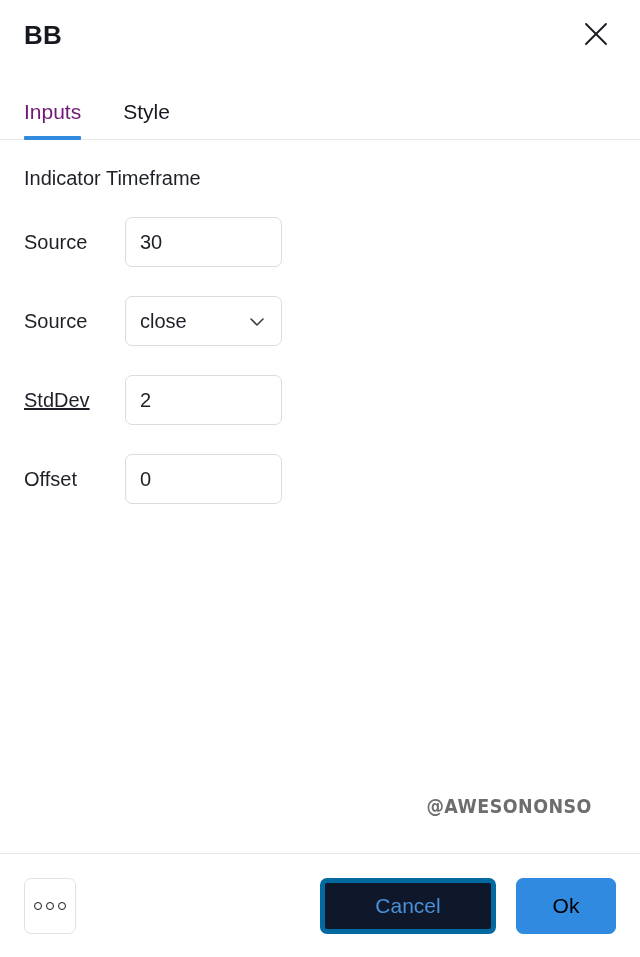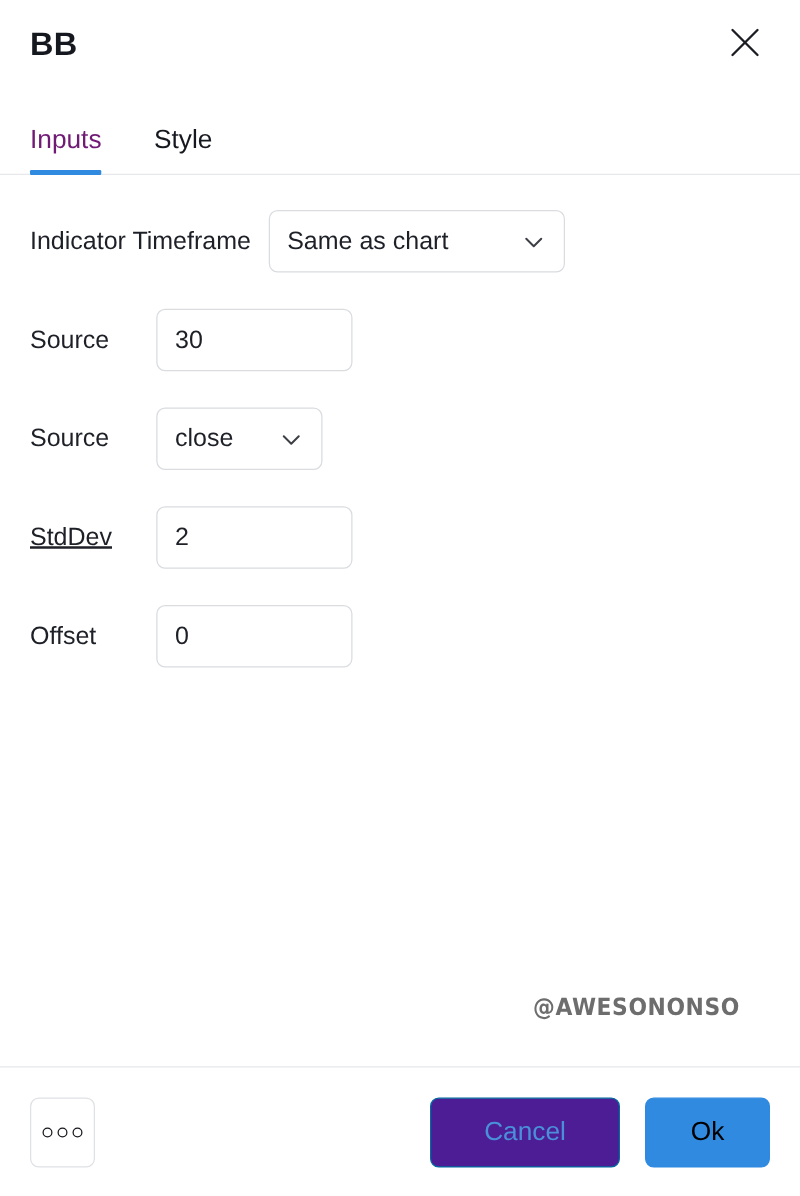--- a/index.html
+++ b/index.html
@@ -139,21 +139,21 @@
   .control.input-box {
     width: 157px;
     cursor: text;
   }
 
   .control.select-box {
     justify-content: space-between;
   }
 
   .select-timeframe { width: 237px; }
-  .select-source    { width: 133px; }
+  .select-source    { width: 157px; }
 
   .control .value { line-height: 1; }
 
   .chevron {
     margin-left: 10px;
     display: flex;
     align-items: center;
     flex: 0 0 auto;
   }
 
@@ -225,23 +225,23 @@
     font-size: 21px;
     font-family: inherit;
     line-height: 1;
     cursor: pointer;
     display: flex;
     align-items: center;
     justify-content: center;
   }
 
   .btn-cancel {
-    width: 152px;
-    background: #4c1d95;
-    border: 1px solid #0369a1;
+    width: 176px;
+    background: #0f172a;
+    border: 5px solid #0369a1;
     color: #4a90d9;
     margin-right: 20px;
   }
 
   .btn-ok {
     width: 100px;
     background: #2f8ae0;
     border: 1px solid #2f8ae0;
     color: #000000;
   }
@@ -266,28 +266,20 @@
 
   <div class="tabbar">
     <button class="tab active">Inputs</button>
     <button class="tab">Style</button>
   </div>
 
   <div class="form-area">
 
     <div class="field-row row-timeframe">
       <span class="field-label">Indicator Timeframe</span>
-      <div class="control select-box select-timeframe">
-        <span class="value">Same as chart</span>
-        <span class="chevron">
-          <svg width="20" height="20" viewBox="0 0 20 20" aria-hidden="true">
-            <polyline points="4,8 10,14 16,8" fill="none" stroke="#3c3f46" stroke-width="1.6" stroke-linecap="round" stroke-linejoin="round"></polyline>
-          </svg>
-        </span>
-      </div>
     </div>
 
     <div class="field-row row-length">
       <span class="field-label">Source</span>
       <div class="control input-box">
         <span class="value">30</span>
       </div>
     </div>
 
     <div class="field-row row-source">

